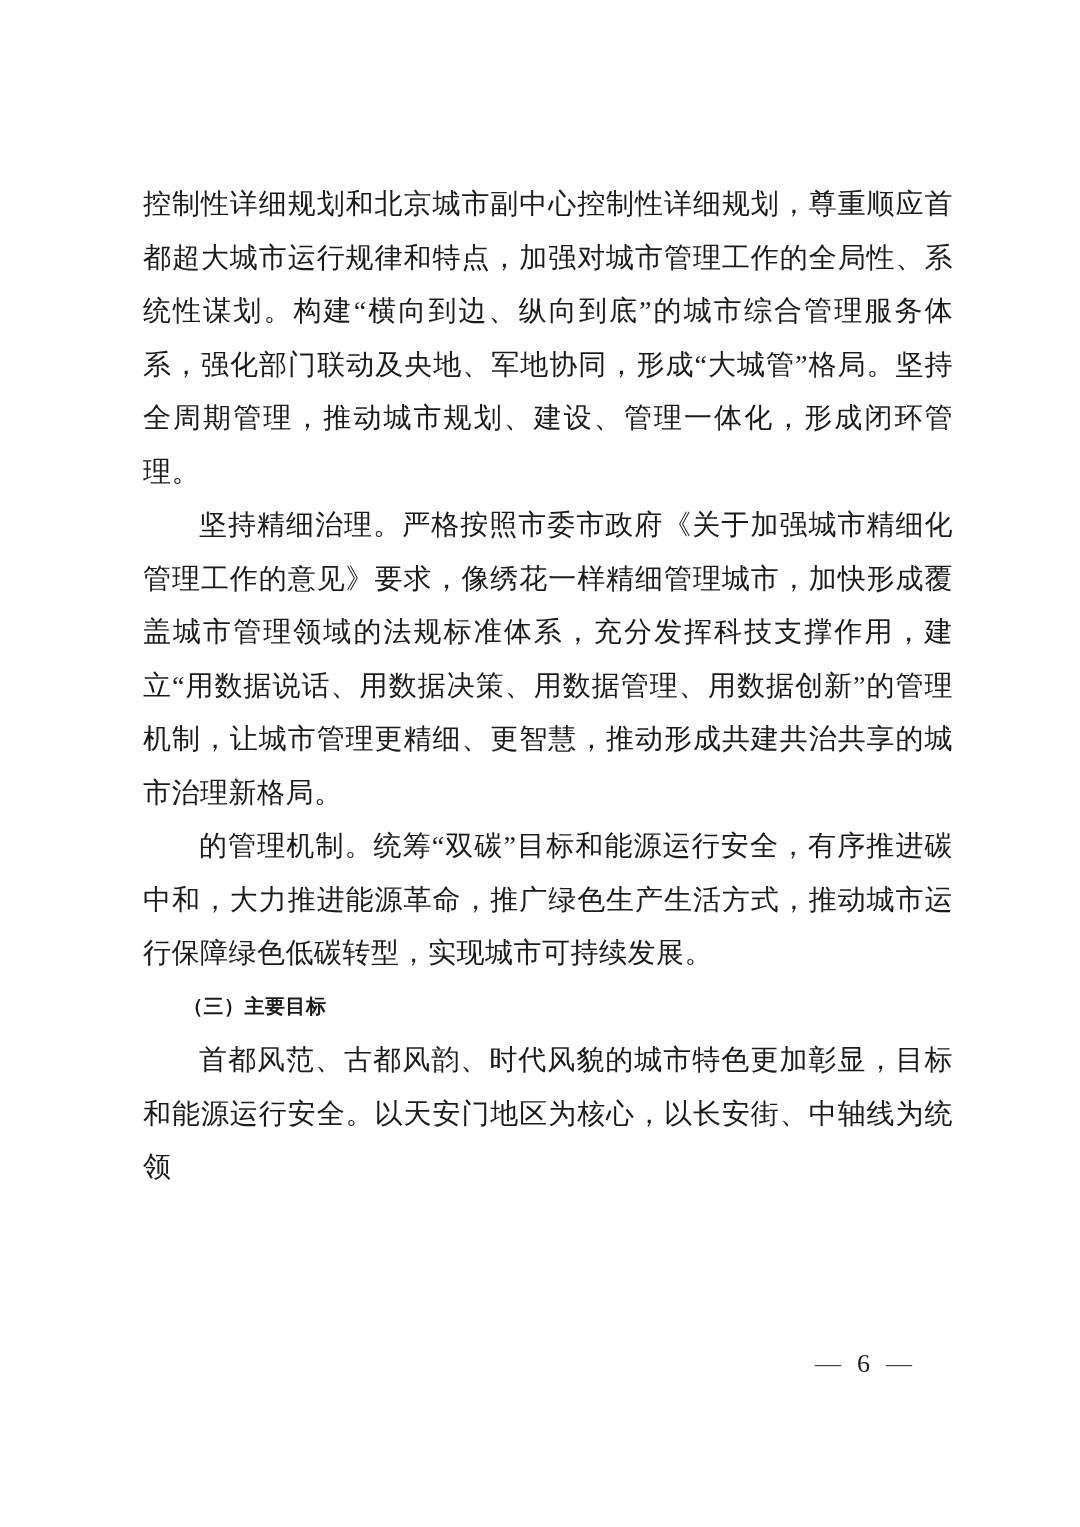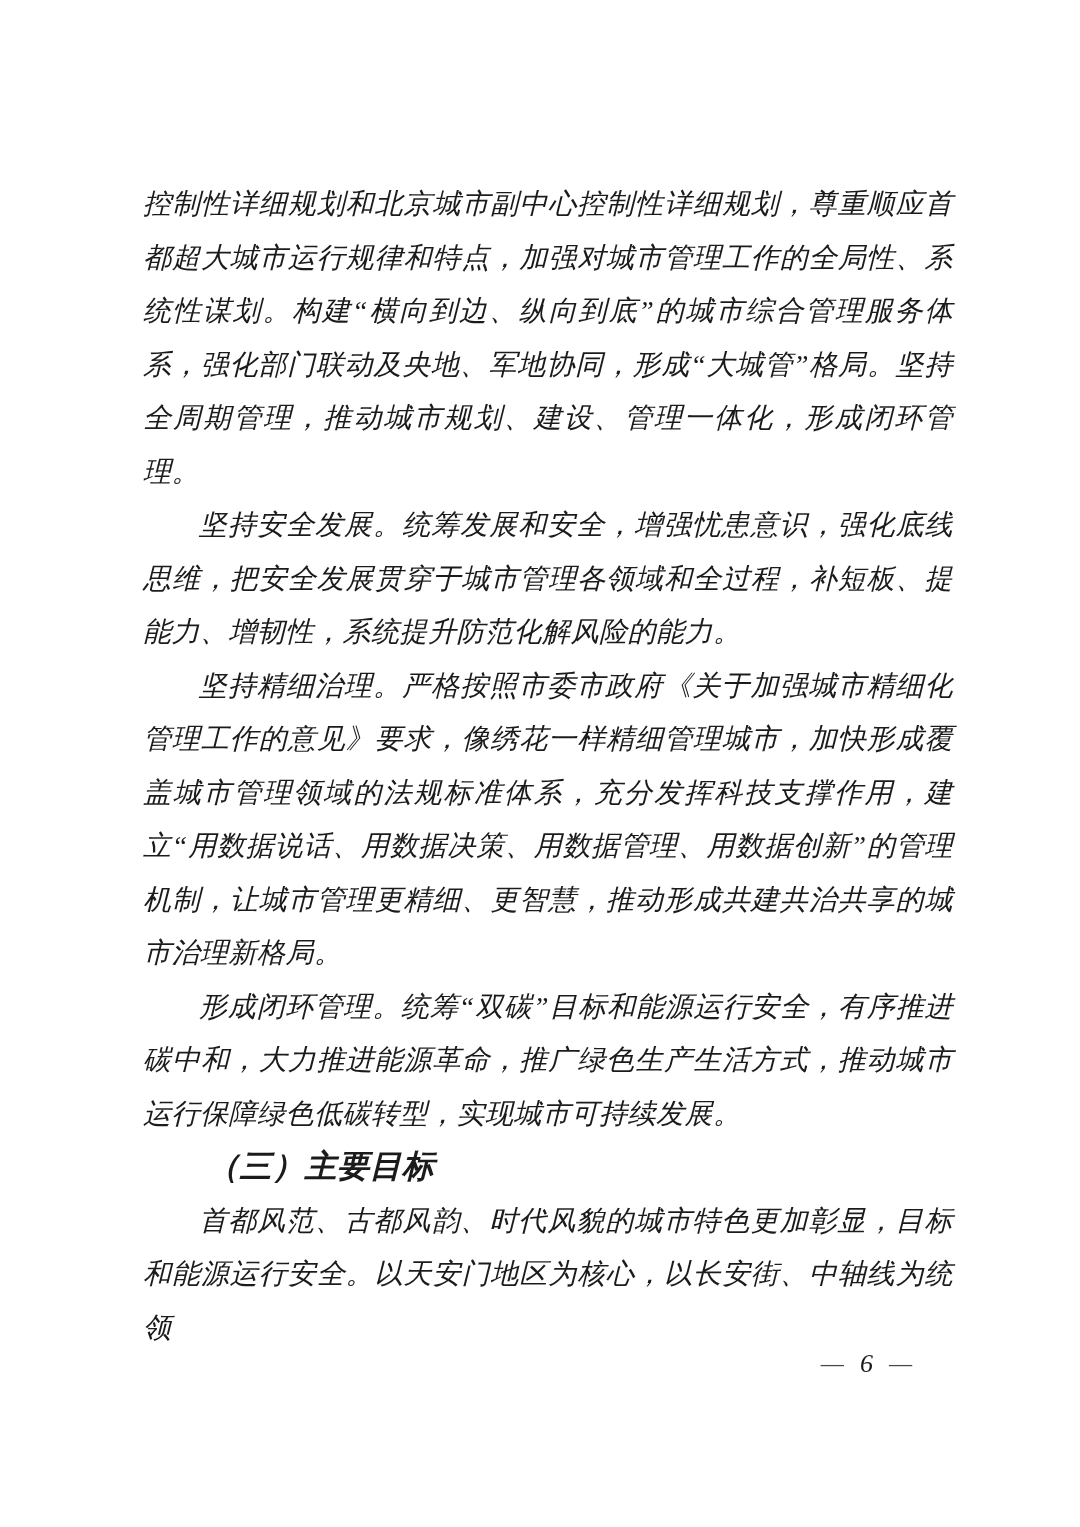--- a/index.html
+++ b/index.html
@@ -8,21 +8,20 @@
     background: #ffffff;
   }
   .page {
     position: relative;
     width: 1080px;
     height: 1527px;
     background: #ffffff;
     overflow: hidden;
     font-family: "Liberation Serif", "DejaVu Serif", serif;
     color: #1b1b1b;
-    font-style: italic;
   }
   .text-block {
     position: absolute;
     left: 143px;
     top: 177px;
     width: 810px;
     font-size: 28px;
     line-height: 53.5px;
     text-align: justify;
     text-justify: inter-ideograph;
@@ -34,21 +33,21 @@
   }
   .para.indent {
     text-indent: 2em;
   }
   .para.no-indent {
     text-indent: 0;
   }
   .heading {
     margin: 0;
     padding: 0;
-    font-size: 32px;
+    font-size: 20px;
     font-weight: bold;
     text-indent: 2em;
     line-height: 53.5px;
   }
   .footer {
     position: absolute;
     top: 1349px;
     right: 168px;
     display: flex;
     align-items: center;
@@ -60,23 +59,22 @@
   .footer .dash {
     color: #4a4a4a;
   }
 </style>
 </head>
 <body>
 
 <div class="page">
   <div class="text-block">
     <p class="para no-indent">控制性详细规划和北京城市副中心控制性详细规划，尊重顺应首都超大城市运行规律和特点，加强对城市管理工作的全局性、系统性谋划。构建“横向到边、纵向到底”的城市综合管理服务体系，强化部门联动及央地、军地协同，形成“大城管”格局。坚持全周期管理，推动城市规划、建设、管理一体化，形成闭环管理。</p>
-    <p class="para indent">坚持安全发展。统筹发展和安全，增强忧患意识，强化底线思维，把安全发展贯穿于城市管理各领域和全过程，补短板、提能力、增韧性，系统提升防范化解风险的能力。</p>
     <p class="para indent">坚持精细治理。严格按照市委市政府《关于加强城市精细化管理工作的意见》要求，像绣花一样精细管理城市，加快形成覆盖城市管理领域的法规标准体系，充分发挥科技支撑作用，建立“用数据说话、用数据决策、用数据管理、用数据创新”的管理机制，让城市管理更精细、更智慧，推动形成共建共治共享的城市治理新格局。</p>
-    <p class="para indent">形成闭环管理。统筹“双碳”目标和能源运行安全，有序推进碳中和，大力推进能源革命，推广绿色生产生活方式，推动城市运行保障绿色低碳转型，实现城市可持续发展。</p>
+    <p class="para indent">的管理机制。统筹“双碳”目标和能源运行安全，有序推进碳中和，大力推进能源革命，推广绿色生产生活方式，推动城市运行保障绿色低碳转型，实现城市可持续发展。</p>
     <h3 class="heading">（三）主要目标</h3>
     <p class="para indent">首都风范、古都风韵、时代风貌的城市特色更加彰显，目标和能源运行安全。以天安门地区为核心，以长安街、中轴线为统领</p>
   </div>
 
   <div class="footer">
     <span class="dash">—</span>
     <span class="pnum">6</span>
     <span class="dash">—</span>
   </div>
 </div>

